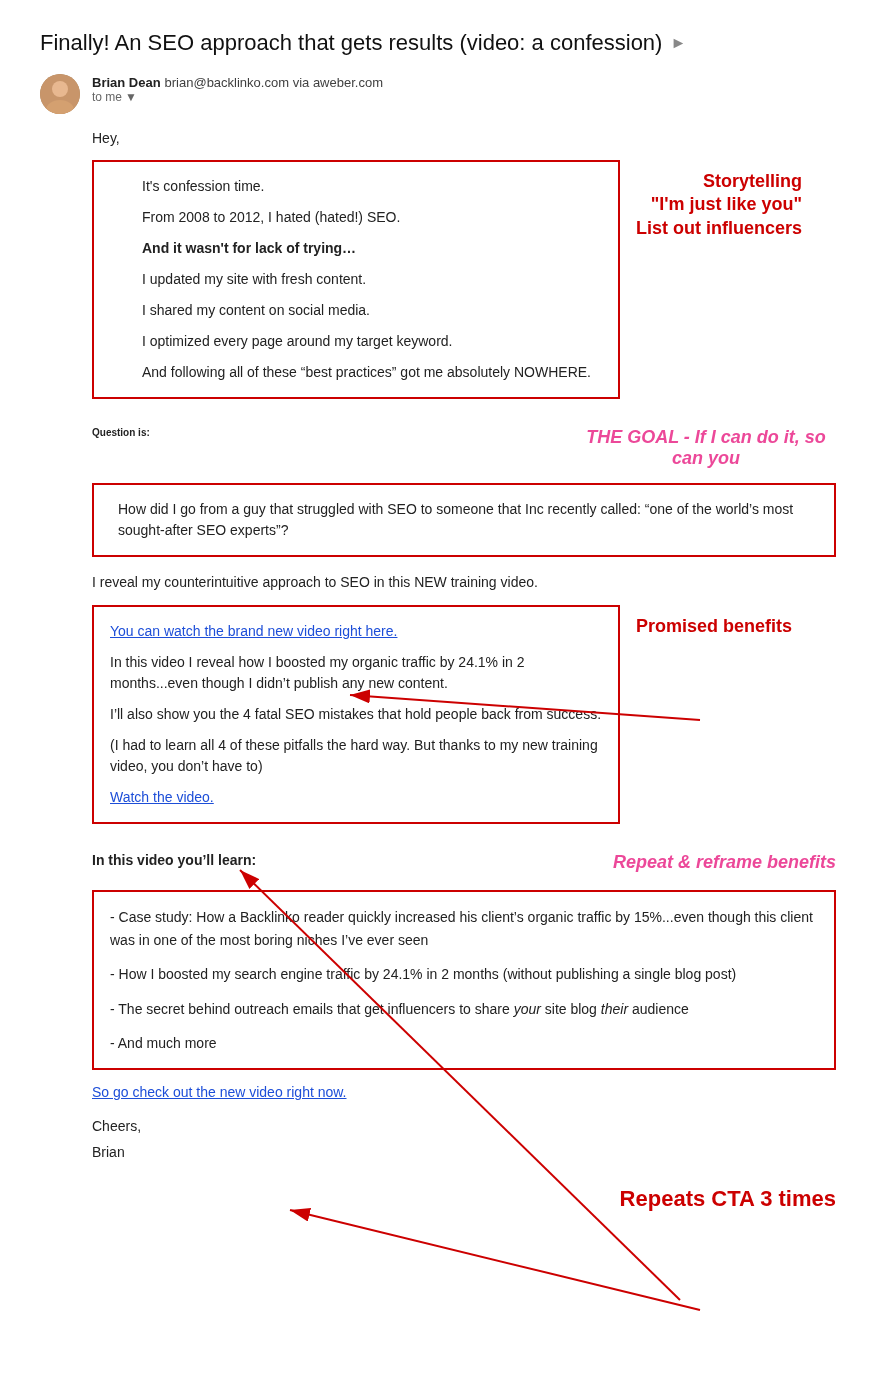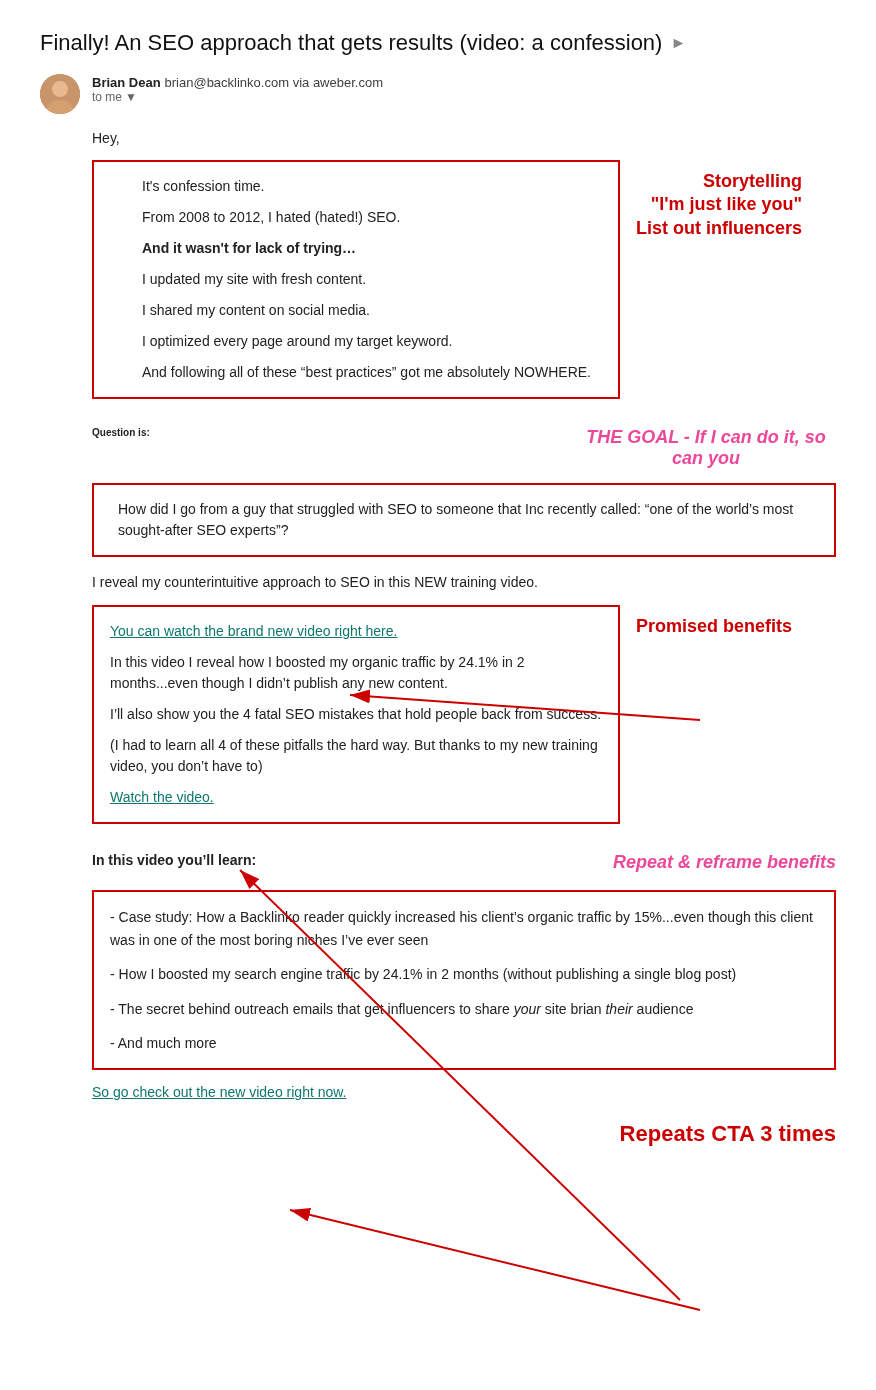--- a/index.html
+++ b/index.html
@@ -108,21 +108,21 @@
       text-align: center;
       max-width: 260px;
       font-style: italic;
     }
     .para {
       font-size: 14px;
       line-height: 1.6;
       margin-bottom: 12px;
     }
     .link-text {
-      color: #0f766e;
+      color: #1d4ed8;
       text-decoration: underline;
       cursor: pointer;
     }
     .bold-label {
       font-weight: bold;
       font-size: 14px;
       margin-bottom: 8px;
     }
     .benefits-list p {
       font-size: 14px;
@@ -222,32 +222,34 @@
     <div class="annotation-inline">
       <div class="bold-label">In this video you’ll learn:</div>
       <div class="right-annotation">Repeat &amp; reframe benefits</div>
     </div>
 
     <div class="red-box" style="margin-bottom:14px;">
       <div class="benefits-list">
         <p>- Case study: How a Backlinko reader quickly increased his client’s organic traffic by 15%...even though this client was in one of the most boring niches I’ve ever seen</p>
         <p>- How I boosted my search engine traffic by 24.1% in 2 months (without publishing a single blog post)</p>
         <p>
-          <span>- The secret behind outreach emails that get influencers to share </span><em>your</em><span> site brian </span><em>their</em><span> audience</span>
+          <span>- The secret behind outreach emails that get influencers to share </span><em>your</em><span> site blog </span><em>their</em><span> audience</span>
         </p>
         <p>- And much more</p>
       </div>
     </div>
 
     <div style="display:flex; gap:16px; margin-bottom:14px; align-items:flex-start;">
       <div style="flex:1;">
         <p><a class="link-text">So go check out the new video right now.</a></p>
       </div>
     </div>
 
+    <div class="closing" style="white-space:pre-line;">Cheers,
+Brian</div>
 
     <div style="display:flex; justify-content:flex-end; margin-top:20px; position:relative;">
       <div class="annotation" style="font-size:22px;">Repeats CTA 3 times</div>
     </div>
 
   </div>
 
   <svg style="position:absolute; top:0; left:0; width:876px; height:1390px; pointer-events:none;" viewBox="0 0 876 1390">
 
     <defs>

